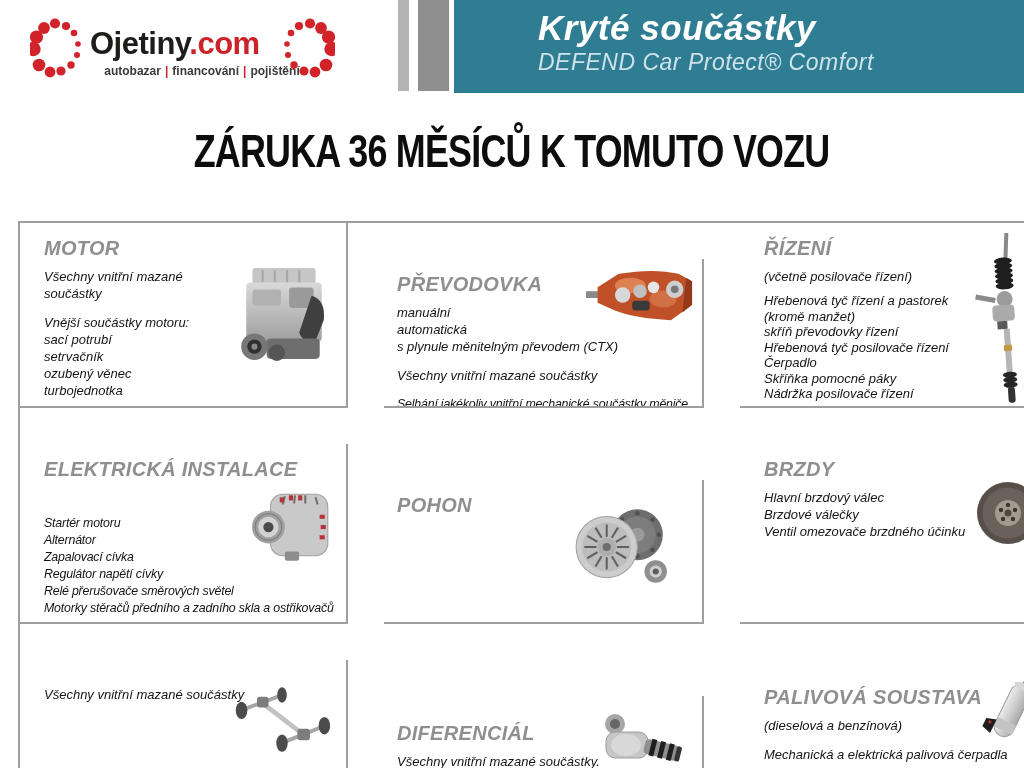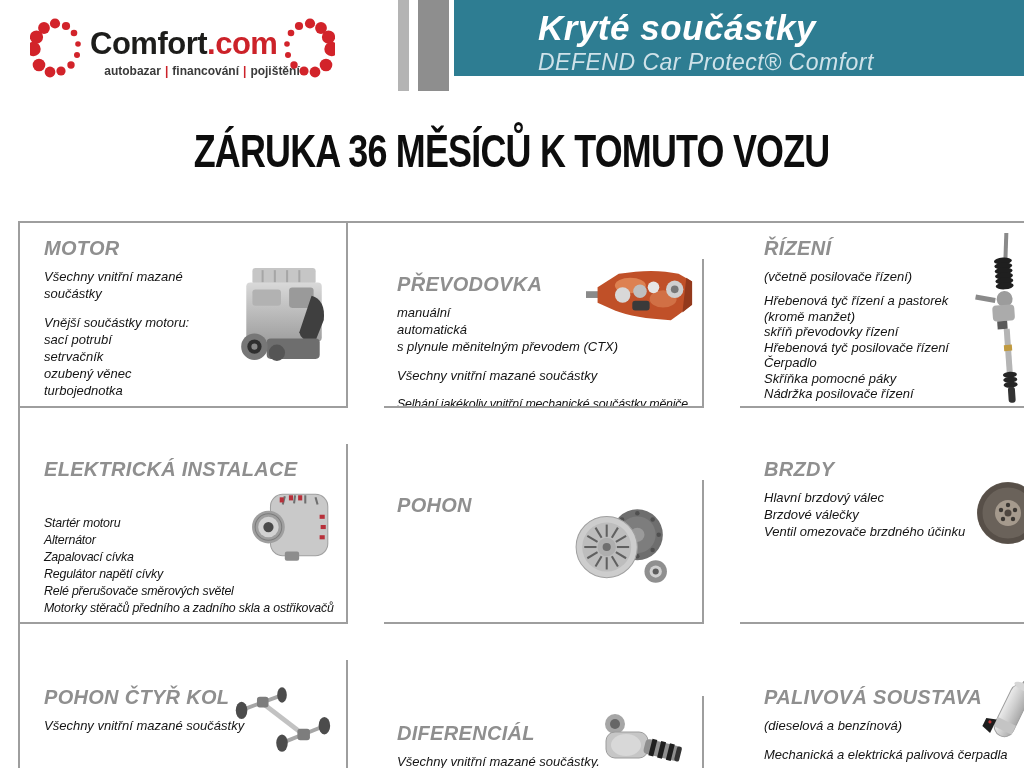--- a/index.html
+++ b/index.html
@@ -13,21 +13,21 @@
   .ring.left{left:2px;}
   .ring.right{left:253px;transform:scaleX(-1);}
   .brand{position:absolute;left:62px;top:18px;font-size:31px;font-weight:bold;letter-spacing:-0.5px;white-space:nowrap;}
   .brand .black{color:#1d1d1b;}
   .brand .red{color:#cc2229;}
   .tagline{position:absolute;left:74px;top:56px;width:200px;text-align:center;font-size:12px;font-weight:bold;color:#3a3a3a;white-space:nowrap;}
   .tagline .sep{color:#cc2229;padding:0 4px;}
   .bar{position:absolute;top:0;height:91px;}
   .bar.light{left:398px;width:11px;background:#b4b4b4;}
   .bar.dark{left:418px;width:31px;background:#8e8e8e;}
-  .banner{position:absolute;left:454px;top:0;right:0;height:76px;background:#2e7d92;padding-left:84px;box-sizing:border-box;padding-top:9px;}
+  .banner{position:absolute;left:454px;top:0;right:0;height:93px;background:#2e7d92;padding-left:84px;box-sizing:border-box;padding-top:9px;}
   .banner-title{font-size:35px;font-weight:bold;font-style:italic;color:#ffffff;letter-spacing:0.5px;line-height:1.1;}
   .banner-sub{font-size:23px;font-style:italic;color:#cfe2e9;margin-top:1px;letter-spacing:0.5px;}
   
   .page-title{position:absolute;left:0;right:0;top:124px;text-align:center;}
   .page-title span{display:inline-block;font-size:46px;font-weight:bold;color:#0d0d0d;letter-spacing:-1px;transform:scaleX(0.78);transform-origin:center;white-space:nowrap;}
   
   .grid{position:absolute;left:18px;top:221px;border:2px solid #9e9e9e;display:grid;
         grid-template-columns:328px 320px 336px;grid-template-rows:185px 180px 135px;background:#fff;gap:36px;}
   .cell{position:relative;border-right:2px solid #9e9e9e;border-bottom:2px solid #9e9e9e;box-sizing:border-box;
         padding:14px 8px 0 24px;overflow:hidden;}
@@ -60,21 +60,21 @@
         <circle cx="44" cy="15" r="3.3"></circle>
       <circle cx="48" cy="26" r="2.8"></circle>
         <circle cx="47" cy="37" r="3.0"></circle>
         <circle cx="41" cy="47" r="3.7"></circle>
       <circle cx="31" cy="53" r="4.6"></circle>
         <circle cx="20" cy="54" r="5.4"></circle>
         <circle cx="9" cy="47" r="6.3"></circle>
     </g>
   </svg>
   <div class="brand">
-    <span class="black">Comfort</span><span class="red">.com</span>
+    <span class="black">Ojetiny</span><span class="red">.com</span>
   </div>
   <div class="tagline">
     <span>autobazar</span><span class="sep">|</span><span>financování</span><span class="sep">|</span><span>pojištění</span>
   </div>
   <svg class="ring right" viewBox="0 0 54 62">
     <g fill="#d2232a">
       <circle cx="3.5" cy="31" r="7.2"></circle>
         <circle cx="6.5" cy="19" r="6.6"></circle>
         <circle cx="14" cy="10" r="5.9"></circle>
       <circle cx="25" cy="5.5" r="5.1"></circle>
@@ -286,21 +286,20 @@
           <circle cx="29" cy="34" r="2.2"></circle>
         </g>
       <circle cx="36" cy="37" r="3.5" fill="#4e463f"></circle>
       <rect x="58" y="16" width="20" height="42" rx="9" fill="#d6d0c8" stroke="#a8a199"></rect>
       <path d="M62 26 h12 M62 34 h12 M62 42 h12" stroke="#b3aca2" stroke-width="2"></path>
       <rect x="60" y="54" width="16" height="12" rx="3" fill="#433e38"></rect>
     </svg>
   </div>
 
   <div class="cell r3">
-    <div class="cell-title">POHON ČTYŘ KOL</div>
     <div class="block lines">Všechny vnitřní mazané součástky</div>
     <svg class="photo" style="right:12px;top:24px;width:104px;height:70px;" viewBox="0 0 108 72">
       <line x1="33" y1="19" x2="76" y2="52" stroke="#c2c2c2" stroke-width="5"></line>
       <g stroke="#a6a6a6" stroke-width="4">
           <line x1="14" y1="26" x2="52" y2="12"></line>
           <line x1="56" y1="60" x2="96" y2="44"></line>
         </g>
       <rect x="28" y="13" width="12" height="11" rx="3" fill="#7d7d7d"></rect>
       <rect x="70" y="46" width="13" height="12" rx="3" fill="#7d7d7d"></rect>
       <ellipse cx="12" cy="27" rx="6" ry="9" fill="#4c4c4c"></ellipse>

